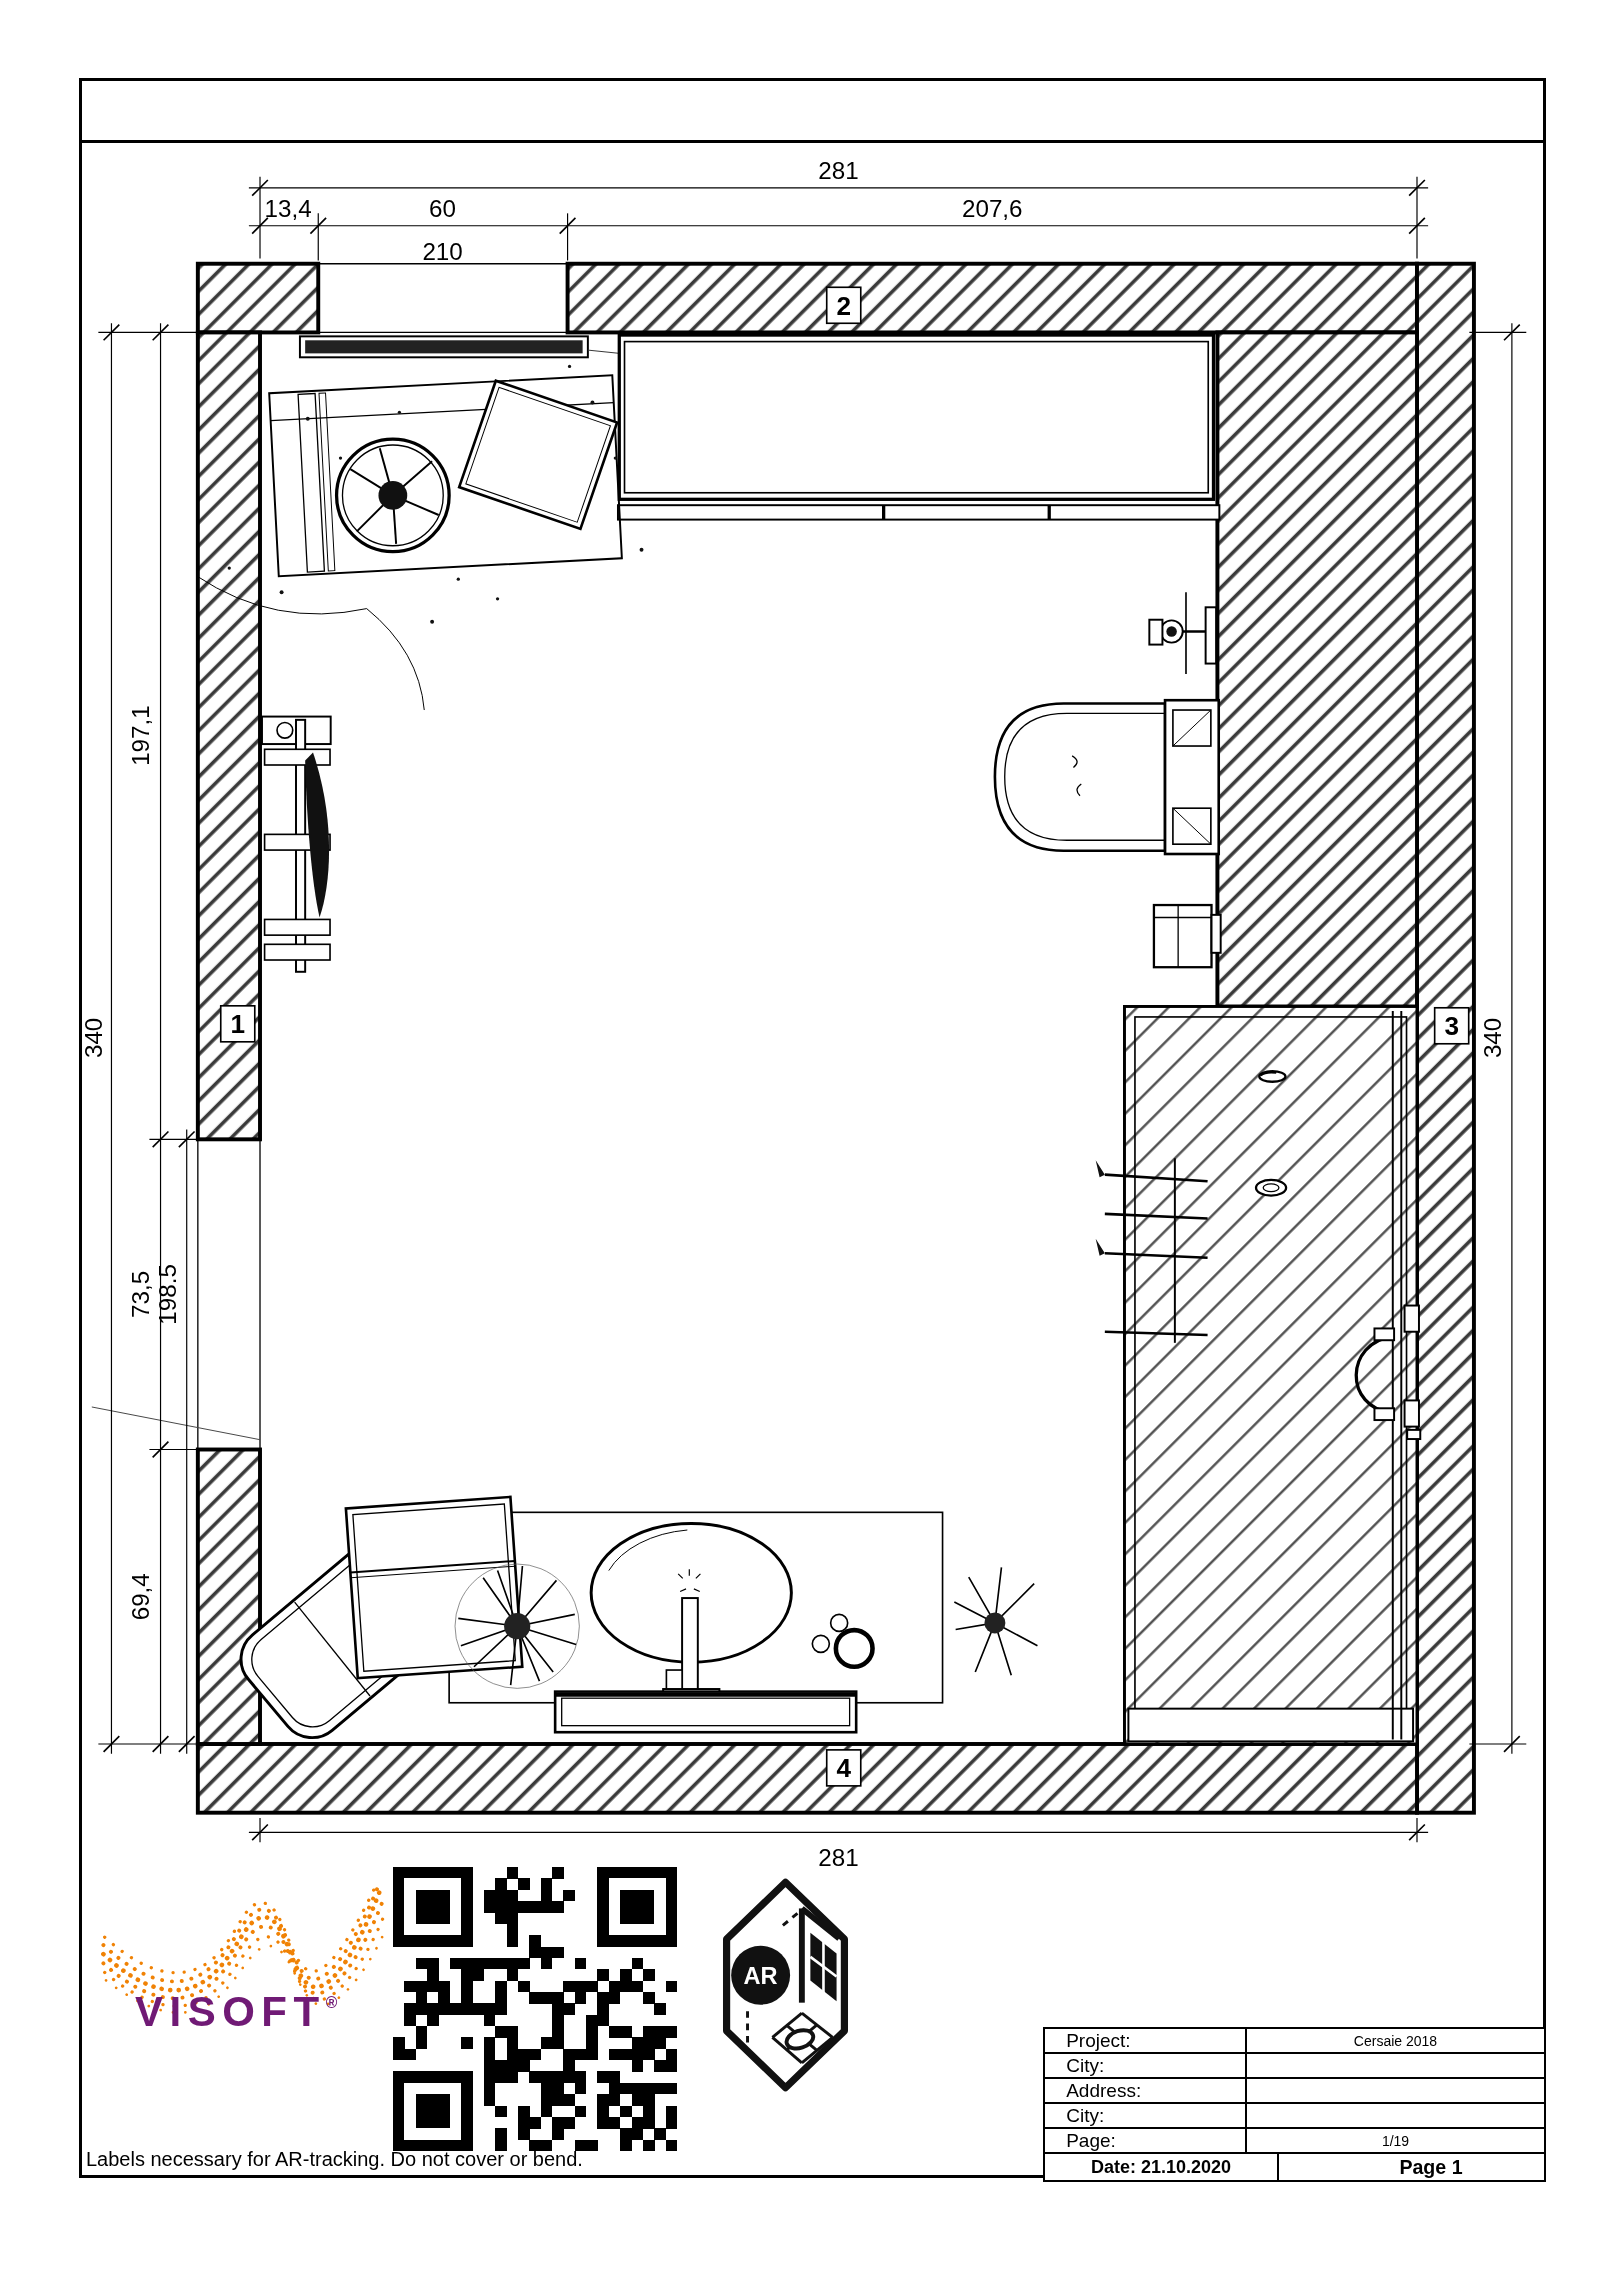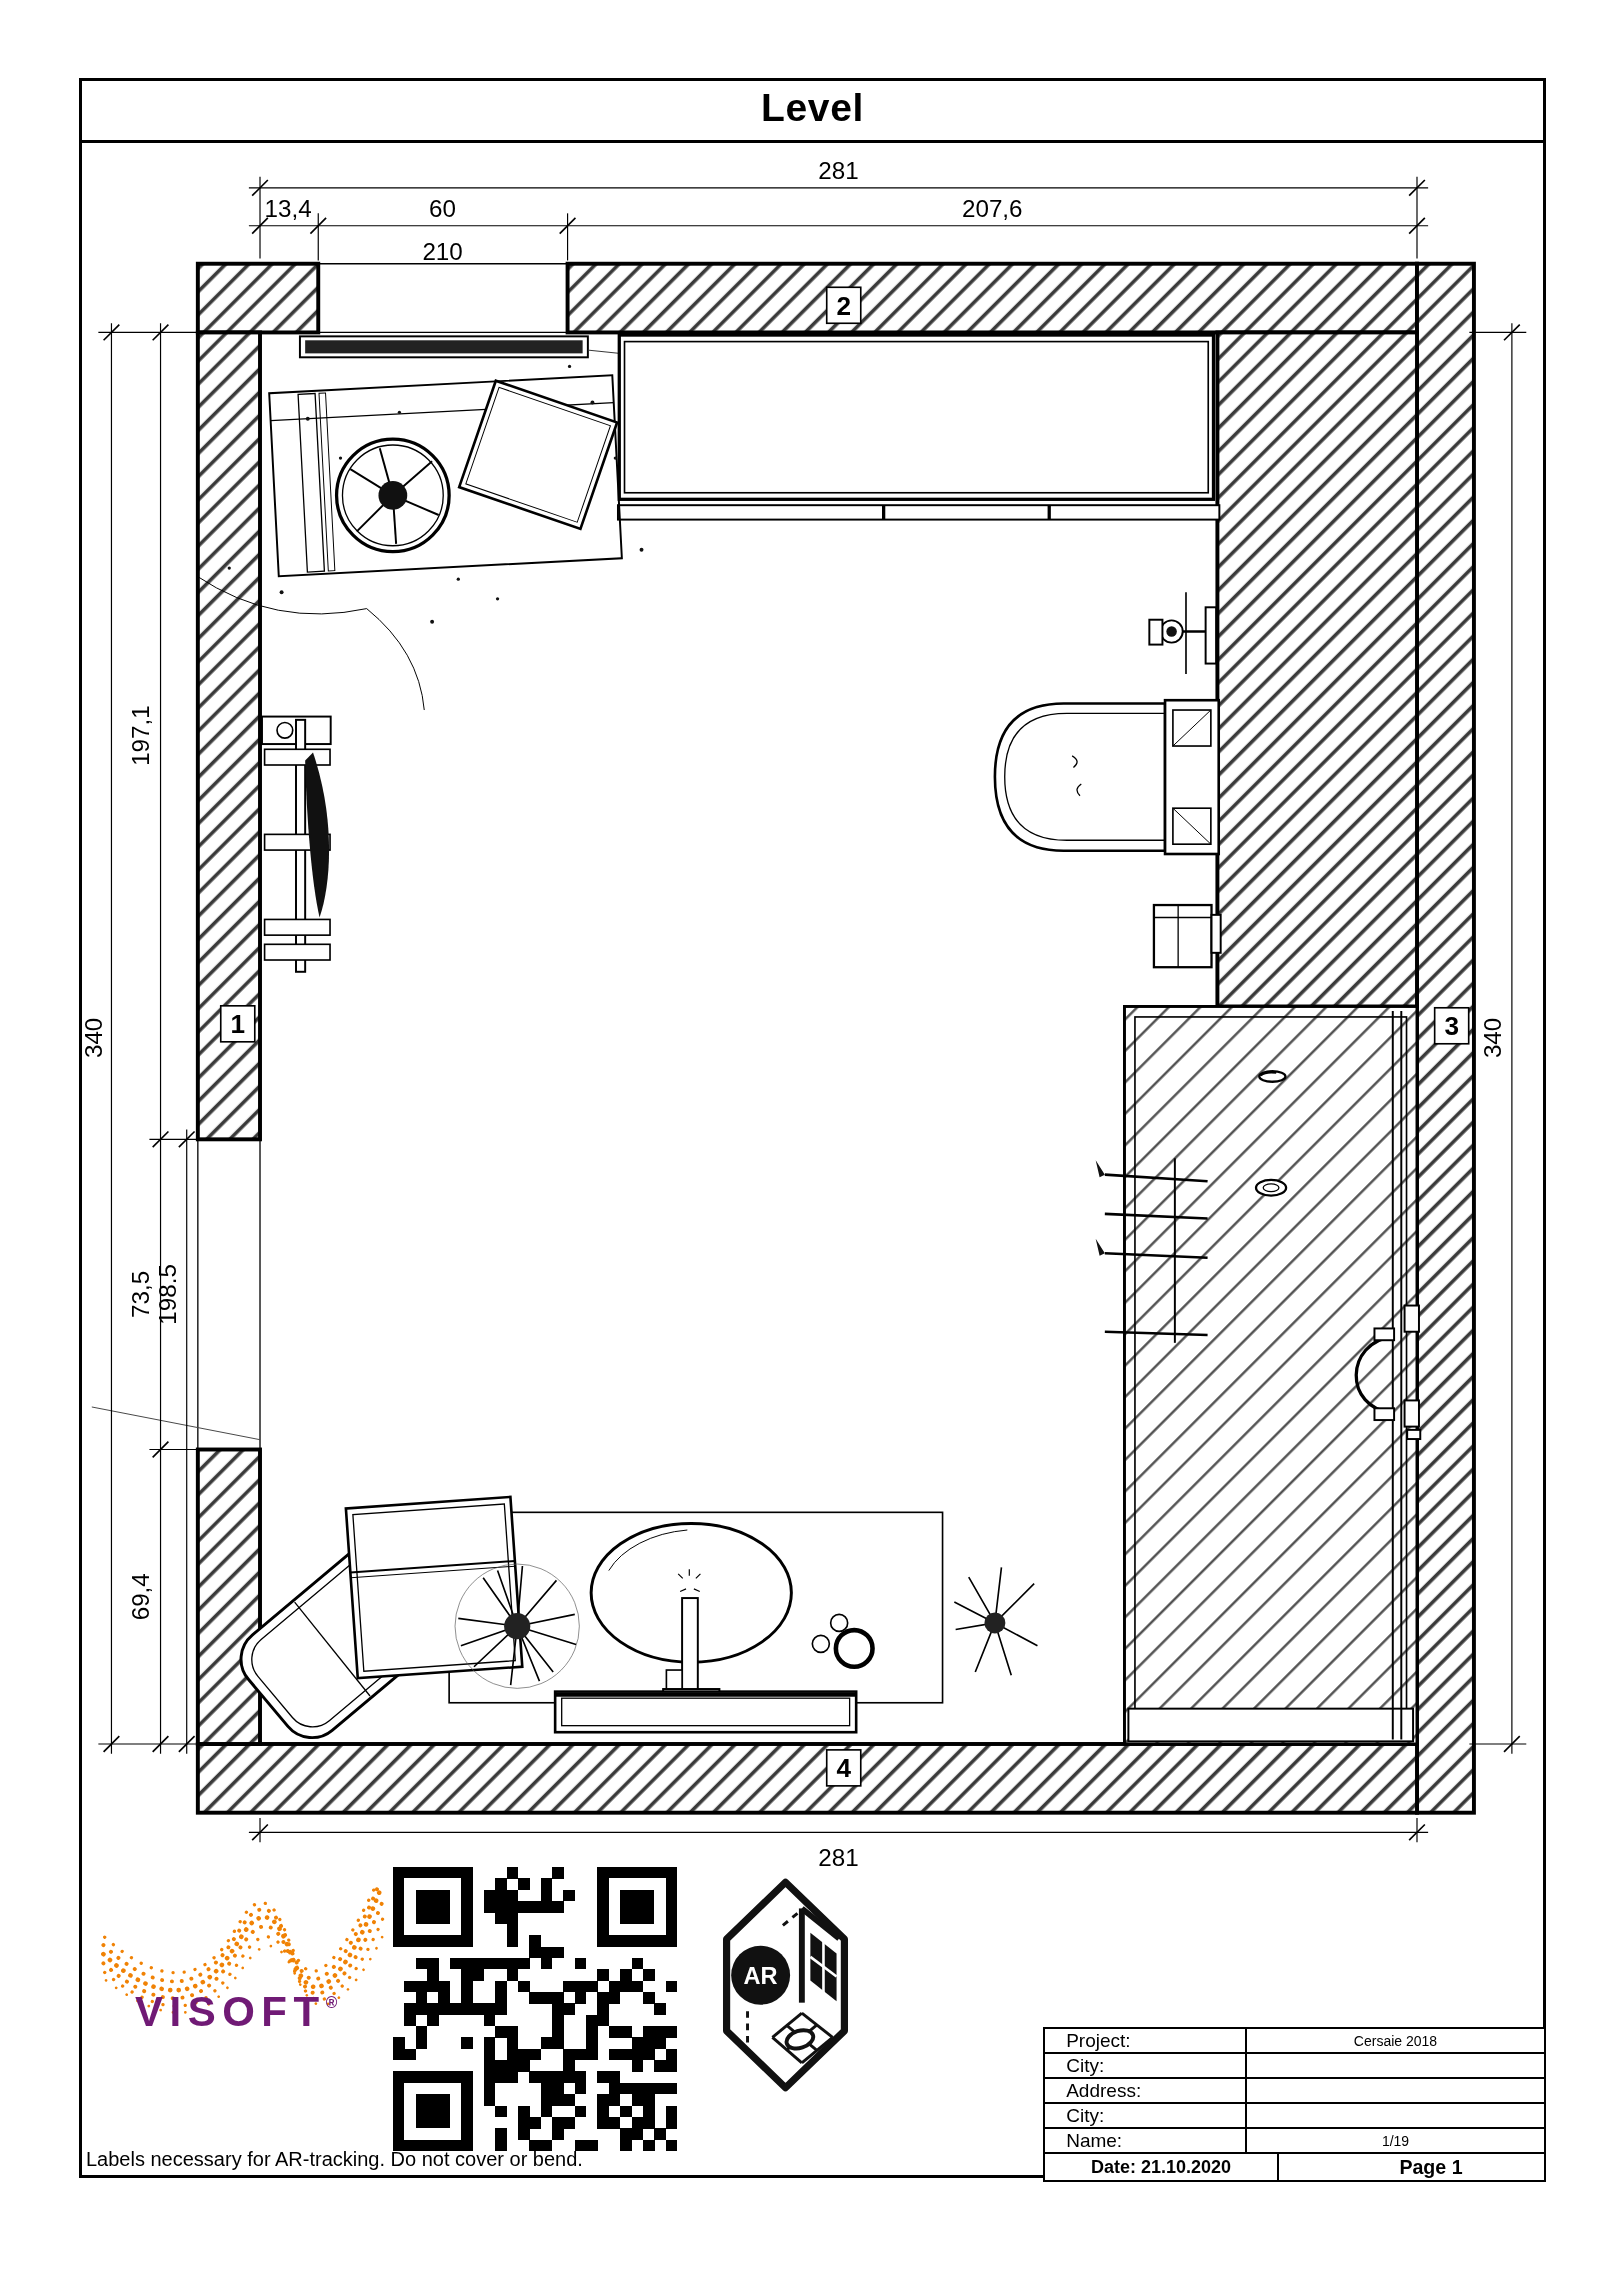--- a/index.html
+++ b/index.html
@@ -31,21 +31,20 @@
   svg.wave{left:98px;top:1877px;width:288px;height:170px;}
   svg.qr{left:393px;top:1867px;width:284px;height:284px;}
   svg.badge{left:720px;top:1877px;width:131px;height:216px;}
 </style>
 </head>
 <body>
 
 <div class="page">
 
   <div class="abs frame"></div>
-  <div class="abs sheet-title">Level</div>
   <div class="abs title-sep"></div>
 
   <svg class="abs plan" viewBox="0 0 2481 3507">
     <defs>
       <pattern id="hatchWall" width="25" height="25" patternUnits="userSpaceOnUse" patternTransform="rotate(45)">
         <rect width="25" height="25" fill="#fff"></rect>
         <line x1="4" y1="-2" x2="4" y2="27" stroke="#3a3a3a" stroke-width="5.5"></line>
       </pattern>
       <pattern id="hatchShower" width="34" height="34" patternUnits="userSpaceOnUse" patternTransform="rotate(45)">
         <rect width="34" height="34" fill="#fff"></rect>
@@ -575,21 +574,21 @@
     </div>
     <div class="it-row">
       <div class="it-label">Address:</div>
       <div class="it-value"></div>
     </div>
     <div class="it-row">
       <div class="it-label">City:</div>
       <div class="it-value"></div>
     </div>
     <div class="it-row">
-      <div class="it-label">Name:</div>
+      <div class="it-label">Page:</div>
       <div class="it-value">1/19</div>
     </div>
     <div class="it-footer">
       <div class="it-date">Date: 21.10.2020</div>
       <div class="it-page">Page 1</div>
     </div>
   </div>
 
 </div>
 

